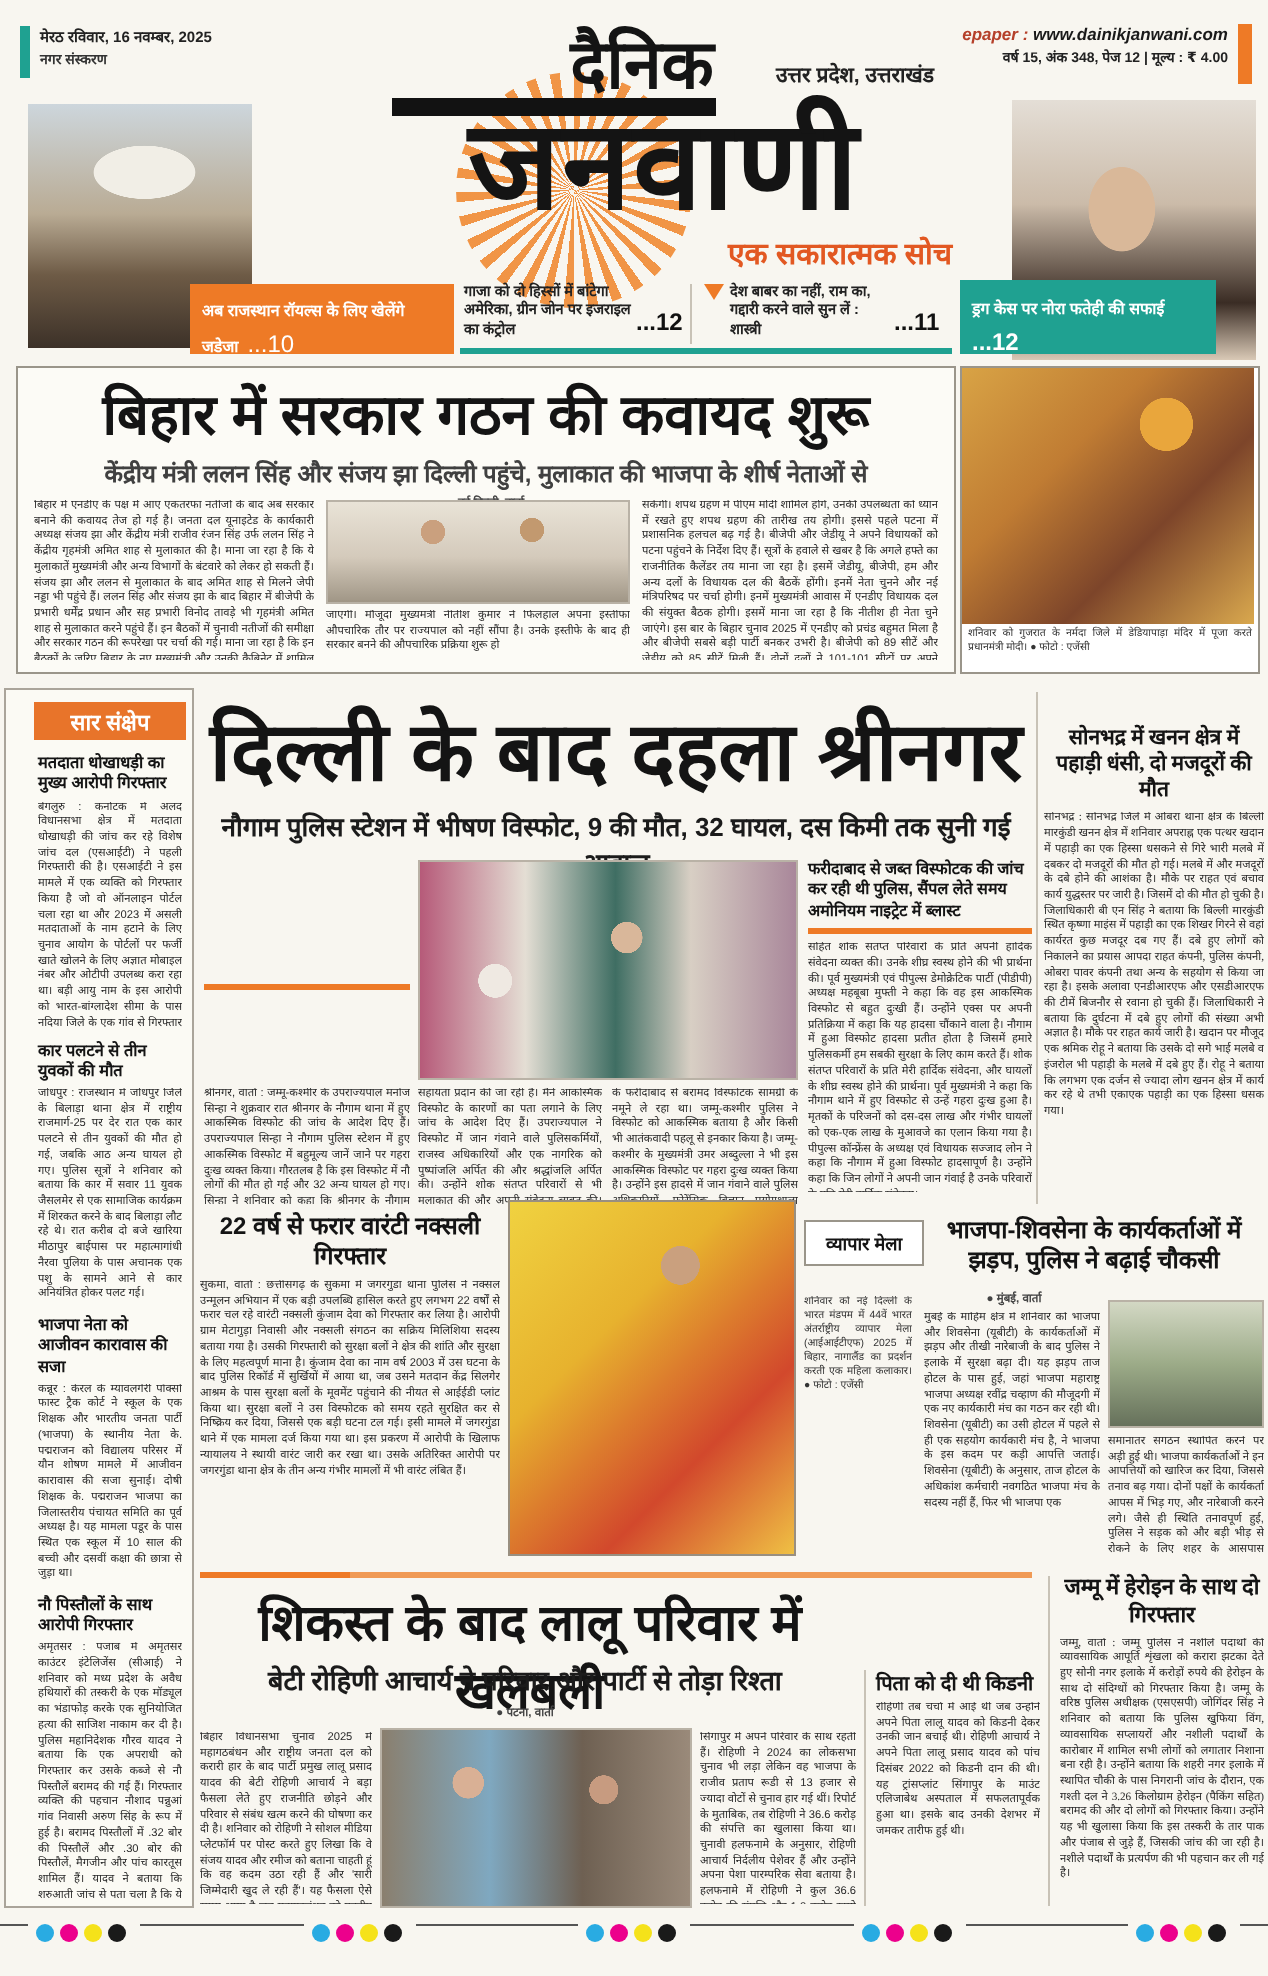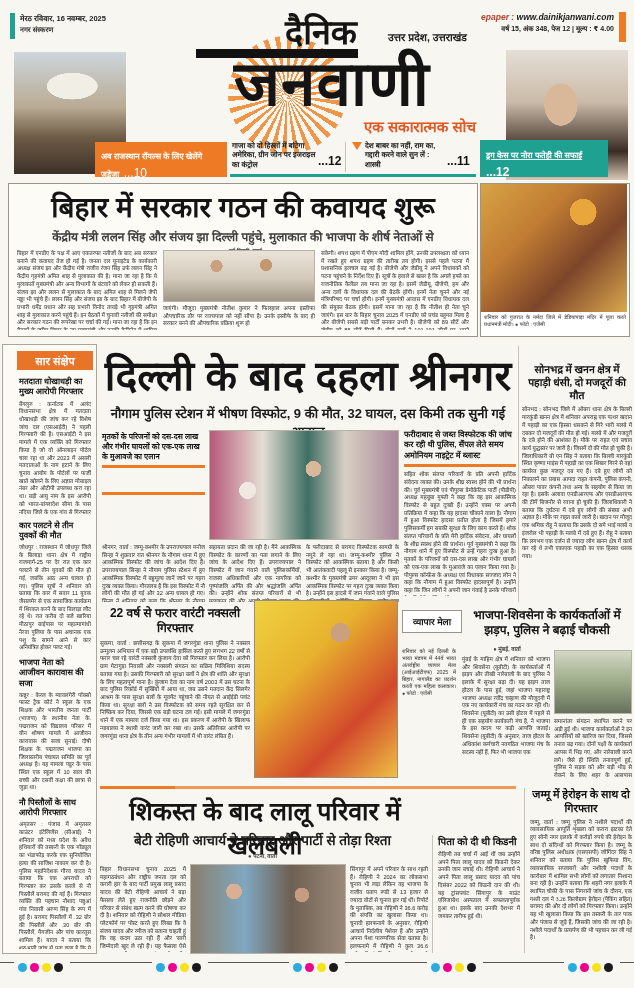--- a/index.html
+++ b/index.html
@@ -65,21 +65,21 @@
     <span style="font-size:12px;font-weight:normal;">...10</span>
   </div>
   <div class="abs" style="left:232px;top:141px;width:86px;font-size:7.3px;font-weight:bold;line-height:1.3;color:#222;">गाजा को दो हिस्सों में बांटेगा अमेरिका, ग्रीन जोन पर इजराइल का कंट्रोल</div>
   <div class="abs" style="left:318px;top:154px;font-size:12px;font-weight:bold;color:#111;">...12</div>
   <div class="abs teal" style="left:230px;top:174px;width:246px;height:3px;"></div>
   <div class="abs vr" style="left:345px;top:142px;height:30px;"></div>
   <div class="abs" style="left:352px;top:142px;width:0;height:0;border-left:5px solid transparent;border-right:5px solid transparent;border-top:8px solid #ee7a26;"></div>
   <div class="abs" style="left:365px;top:141px;width:80px;font-size:7.3px;font-weight:bold;line-height:1.3;color:#222;">देश बाबर का नहीं, राम का, गद्दारी करने वाले सुन लें : शास्त्री</div>
   <div class="abs" style="left:447px;top:154px;font-size:12px;font-weight:bold;color:#111;">...11</div>
   <div class="abs teal" style="left:480px;top:140px;width:128px;height:37px;color:#fff;padding:4px 6px;box-sizing:border-box;">
-    <span style="font-size:8px;font-weight:bold;line-height:1.25;text-decoration:underline;">ड्रग केस पर नोरा फतेही की सफाई</span>
+    <span style="font-size:8px;font-weight:bold;line-height:1.25;">ड्रग केस पर नोरा फतेही की सफाई</span>
     <span style="font-size:12px;font-weight:bold;">...12</span>
   </div>
 
   <div class="abs" style="left:8px;top:183px;width:468px;height:152px;border:1px solid #9a958a;background:#fcfbf6;">
     <div class="hl center" style="margin-top:3px;font-size:28px;">बिहार में सरकार गठन की कवायद शुरू</div>
     <div class="bold center" style="margin-top:3px;font-size:12px;color:#404040;">केंद्रीय मंत्री ललन सिंह और संजय झा दिल्ली पहुंचे, मुलाकात की भाजपा के शीर्ष नेताओं से</div>
     <div class="center byline" style="margin-top:2px;">● नई दिल्ली, वार्ता</div>
     <div class="abs body-txt" style="left:8px;top:66px;width:140px;height:80px;">बिहार में एनडीए के पक्ष में आए एकतरफा नतीजों के बाद अब सरकार बनाने की कवायद तेज हो गई है। जनता दल यूनाइटेड के कार्यकारी अध्यक्ष संजय झा और केंद्रीय मंत्री राजीव रंजन सिंह उर्फ ललन सिंह ने केंद्रीय गृहमंत्री अमित शाह से मुलाकात की है। माना जा रहा है कि ये मुलाकातें मुख्यमंत्री और अन्य विभागों के बंटवारे को लेकर हो सकती हैं। संजय झा और ललन से मुलाकात के बाद अमित शाह से मिलने जेपी नड्डा भी पहुंचे हैं। ललन सिंह और संजय झा के बाद बिहार में बीजेपी के प्रभारी धर्मेंद्र प्रधान और सह प्रभारी विनोद तावड़े भी गृहमंत्री अमित शाह से मुलाकात करने पहुंचे हैं। इन बैठकों में चुनावी नतीजों की समीक्षा और सरकार गठन की रूपरेखा पर चर्चा की गई। माना जा रहा है कि इन बैठकों के जरिए बिहार के नए मुख्यमंत्री और उनकी कैबिनेट में शामिल मंत्रियों को लेकर रणनीति तैयार की</div>
     <div class="abs photo" style="left:154px;top:66px;width:152px;height:52px;
          background:radial-gradient(circle 10px at 35% 30%,#caa07e 0 60%,rgba(0,0,0,0) 61%),
@@ -108,24 +108,20 @@
     <div class="side-head" style="margin:6px 5px 0;">भाजपा नेता को आजीवन कारावास की सजा</div>
     <div class="body-txt" style="margin:3px 5px 0;height:100px;">कन्नूर : केरल के म्यावलंगेरी पॉक्सो फास्ट ट्रैक कोर्ट ने स्कूल के एक शिक्षक और भारतीय जनता पार्टी (भाजपा) के स्थानीय नेता के. पद्मराजन को विद्यालय परिसर में यौन शोषण मामले में आजीवन कारावास की सजा सुनाई। दोषी शिक्षक के. पद्मराजन भाजपा का जिलास्तरीय पंचायत समिति का पूर्व अध्यक्ष है। यह मामला पडूर के पास स्थित एक स्कूल में 10 साल की बच्ची और दसवीं कक्षा की छात्रा से जुड़ा था।</div>
 
     <div class="side-head" style="margin:6px 5px 0;">नौ पिस्तौलों के साथ आरोपी गिरफ्तार</div>
     <div class="body-txt" style="margin:3px 5px 0;height:128px;">अमृतसर : पंजाब में अमृतसर काउंटर इंटेलिजेंस (सीआई) ने शनिवार को मध्य प्रदेश के अवैध हथियारों की तस्करी के एक मॉड्यूल का भंडाफोड़ करके एक सुनियोजित हत्या की साजिश नाकाम कर दी है। पुलिस महानिदेशक गौरव यादव ने बताया कि एक अपराधी को गिरफ्तार कर उसके कब्जे से नौ पिस्तौलें बरामद की गई हैं। गिरफ्तार व्यक्ति की पहचान नौशाद पन्नुआं गांव निवासी अरुण सिंह के रूप में हुई है। बरामद पिस्तौलों में .32 बोर की पिस्तौलें और .30 बोर की पिस्तौलें, मैगजीन और पांच कारतूस शामिल हैं। यादव ने बताया कि शुरुआती जांच से पता चला है कि ये हथियार इलाके में आपराधिक प्रवृत्ति के चलते हुई एक जघन्य हत्या को अंजाम देने के लिए खरीदे गए थे।</div>
   </div>
 
   <div class="abs hl center" style="left:100px;top:346px;width:416px;font-size:41px;">दिल्ली के बाद दहला श्रीनगर</div>
   <div class="abs bold center" style="left:100px;top:404px;width:416px;font-size:13px;color:#1b1b1b;">नौगाम पुलिस स्टेशन में भीषण विस्फोट, 9 की मौत, 32 घायल, दस किमी तक सुनी गई आवाज</div>
 
-  <div class="abs" style="left:102px;top:432px;width:103px;">
-    <div class="box-head">मृतकों के परिजनों को दस-दस लाख और गंभीर घायलों को एक-एक लाख के मुआवजे का एलान</div>
-    <div class="orange-bar" style="margin-top:3px;"></div>
-  </div>
   <div class="abs" style="left:102px;top:489px;width:103px;">
     <div class="orange-bar" style="margin-top:3px;"></div>
   </div>
   <div class="abs body-txt" style="left:102px;top:544px;width:103px;height:58px;">श्रीनगर, वार्ता : जम्मू-कश्मीर के उपराज्यपाल मनोज सिन्हा ने शुक्रवार रात श्रीनगर के नौगाम थाना में हुए आकस्मिक विस्फोट की जांच के आदेश दिए हैं। उपराज्यपाल सिन्हा ने नौगाम पुलिस स्टेशन में हुए आकस्मिक विस्फोट में बहुमूल्य जानें जाने पर गहरा दुःख व्यक्त किया। गौरतलब है कि इस विस्फोट में नौ लोगों की मौत हो गई और 32 अन्य घायल हो गए। सिन्हा ने शनिवार को कहा कि श्रीनगर के नौगाम थाना में हुए आकस्मिक विस्फोट में बहुमूल्य जानें जाने से आहत दुःखी हूं। शोक संतप्त परिवारों के प्रति मेरी संवेदनाएं। मैं घायलों के शीघ्र स्वस्थ होने की प्रार्थना करता हूं। सरकार निर्दोष लोगों के परिवारों, मित्रों और प्रियजनों के साथ एकजुटता से खड़ी है। प्रभावित लोगों को हर संभव</div>
 
   <div class="abs photo" style="left:209px;top:430px;width:190px;height:110px;
        background:radial-gradient(circle 14px at 20% 55%,#efe9e2 0 60%,rgba(0,0,0,0) 61%),
                   radial-gradient(circle 13px at 55% 35%,#d9b79a 0 60%,rgba(0,0,0,0) 61%),
                   linear-gradient(90deg,#b65a79 0%,#e4ded4 28%,#3f6e63 52%,#d8cfc4 72%,#a9879a 100%);"></div>
   <div class="abs body-txt" style="left:209px;top:544px;width:92px;height:58px;">सहायता प्रदान की जा रही है। मैंने आकस्मिक विस्फोट के कारणों का पता लगाने के लिए जांच के आदेश दिए हैं। उपराज्यपाल ने विस्फोट में जान गंवाने वाले पुलिसकर्मियों, राजस्व अधिकारियों और एक नागरिक को पुष्पांजलि अर्पित की और श्रद्धांजलि अर्पित की। उन्होंने शोक संतप्त परिवारों से भी मुलाकात की और अपनी संवेदना व्यक्त की। यह विस्फोट कल रात उस समय हुआ जब एक पुलिस दल, एक मजिस्ट्रेट और फोरेंसिक अधिकारियों के साथ, पिछले सप्ताह हरियाणा</div>

